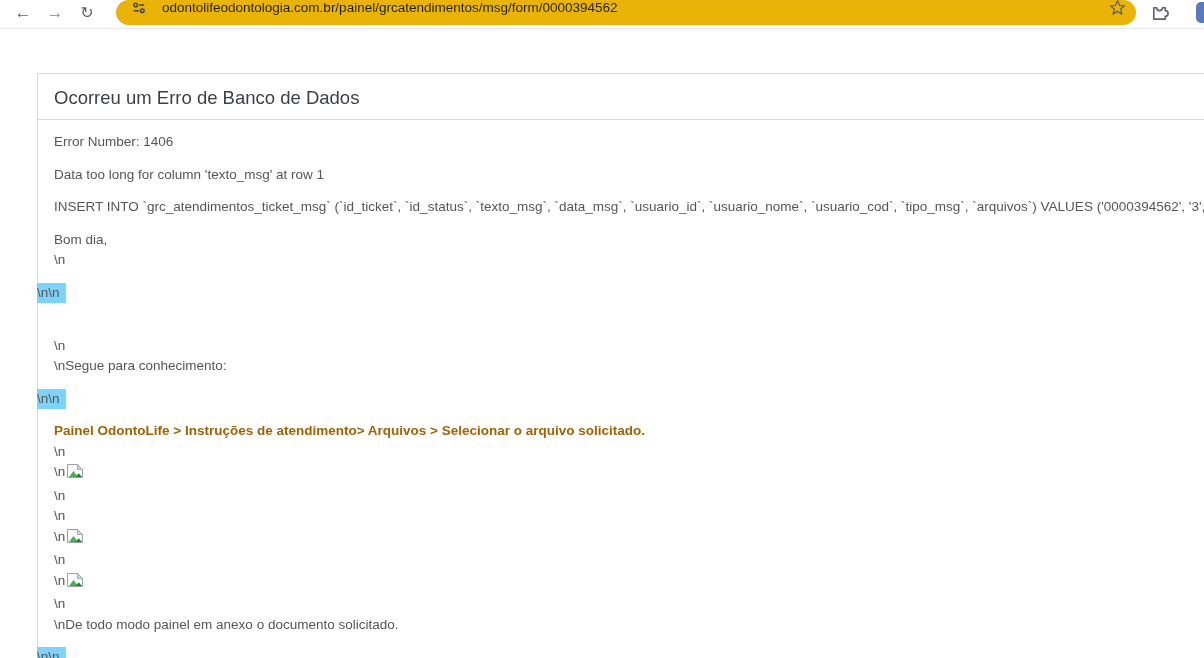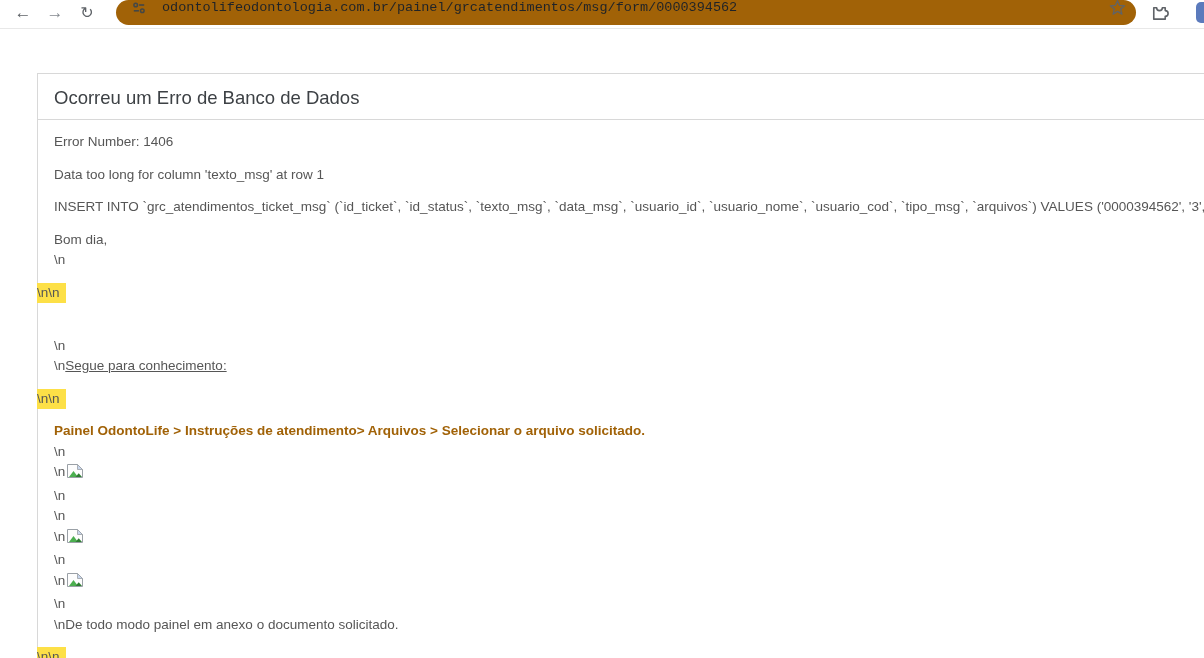--- a/index.html
+++ b/index.html
@@ -16,23 +16,23 @@
     display:flex; align-items:center; padding:0 0 3px 8px;
   }
   .nav-btn {
     width:30px; height:26px; display:flex; align-items:center; justify-content:center;
     font-size:17px; color:#5f6368; margin-right:2px; cursor:pointer; border-radius:50%;
     user-select:none;
   }
   .nav-btn.forward { color:#84898f; }
   .nav-btn.reload { font-size:16px; }
   .omnibox {
-    flex:1; height:25px; background:#a16207; border-radius:13px;
+    flex:1; height:25px; background:#eab308; border-radius:13px;
     display:flex; align-items:center; padding:0 6px 10px 10px;
-    margin-left:12px; margin-right:10px; min-width:0;font-family:Liberation Mono, monospace;
+    margin-left:12px; margin-right:10px; min-width:0;
   }
   .omnibox .url {
     font-size:13.5px; color:#1f2328; margin-left:10px; flex:1;
     white-space:nowrap; overflow:hidden;
   }
   .icon-btn {
     width:26px; height:25px; display:flex; align-items:center; justify-content:center;
     cursor:pointer; flex:0 0 auto;
   }
   .avatar-sliver {
@@ -49,25 +49,25 @@
   .error-title {
     margin:0; font-weight:400; font-size:18.5px; line-height:21px; color:#3d4145;
     padding:13px 16px 11px 16px; border-bottom:1px solid #d8d8d8;
   }
   .error-content {
     font-size:13.5px; line-height:20.5px; color:#565656;
   }
   .error-content p { margin:12px 16px; }
   .error-content p.sql { white-space:nowrap; }
   .error-content p.flush {
-    margin:12px 0 12px -1px; background:#fde047; width:-moz-fit-content; width:fit-content;
+    margin:12px 0 12px -1px; background:#7dd3fc; width:-moz-fit-content; width:fit-content;
     padding-right:6px; position:relative;
   }
   .b { font-weight:bold; color:#a16207; }
-  .u { text-decoration:underline; }
+  .u { }
   .img-icon { display:inline-block; vertical-align:-3px; margin-left:1px; }
 </style>
 </head>
 <body>
 
 <div class="toolbar">
   <div class="nav-btn">
       <span>←</span>
     </div>
   <div class="nav-btn forward">

